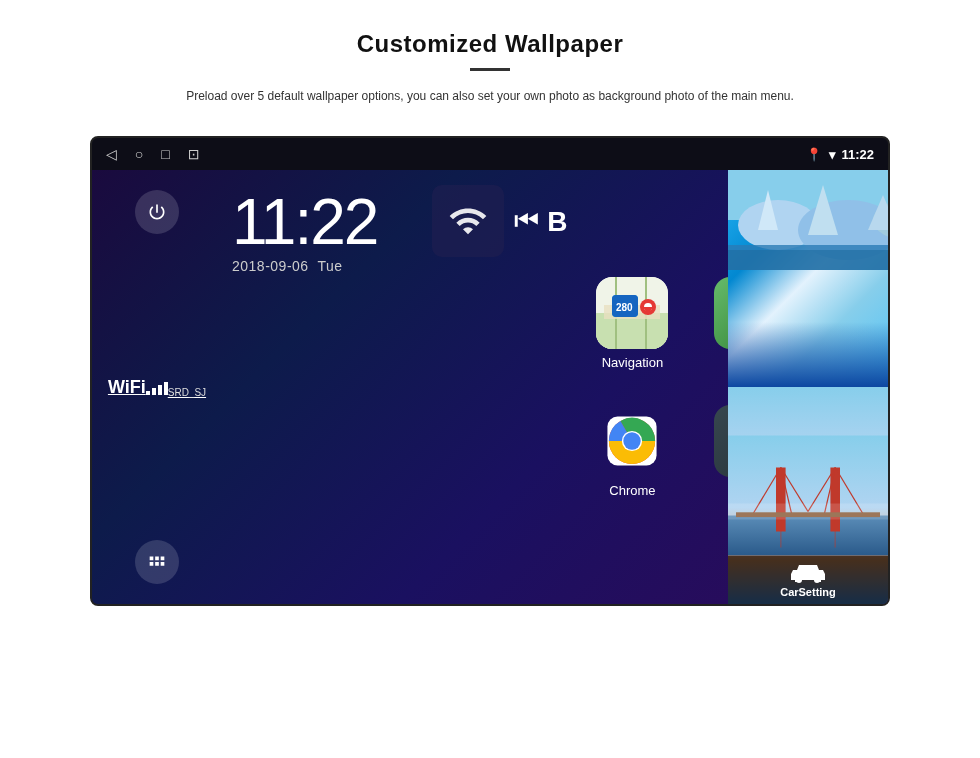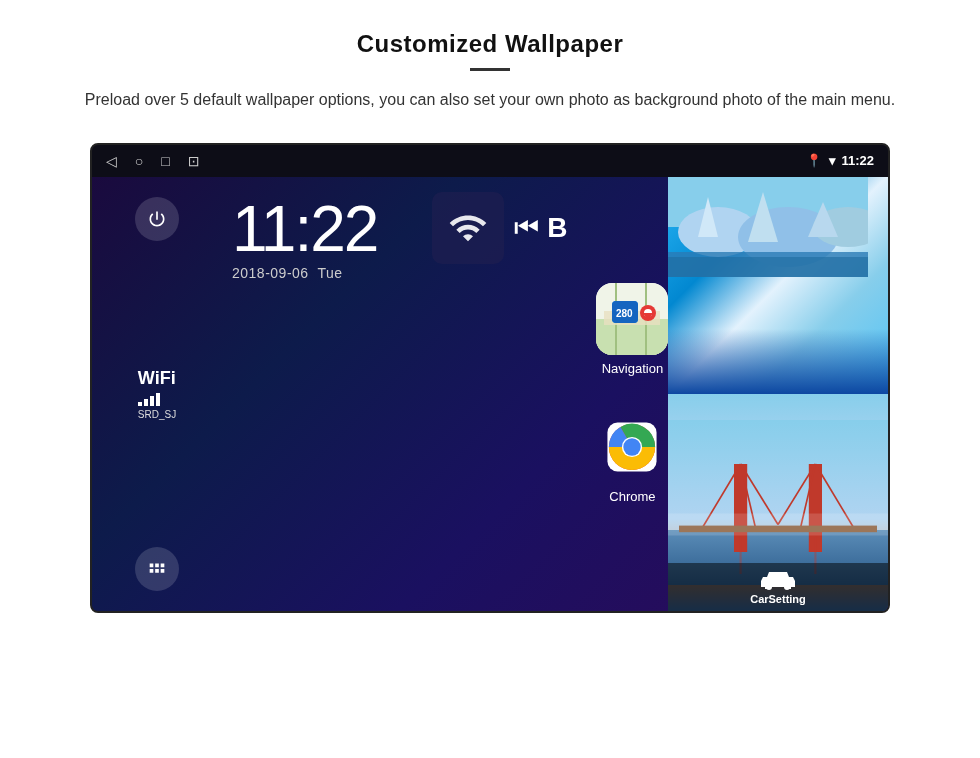--- a/index.html
+++ b/index.html
@@ -31,21 +31,21 @@
     }
 
     .title-divider {
       width: 40px;
       height: 3px;
       background: #333;
       margin: 0 auto 16px;
     }
 
     .page-description {
-      font-size: 16px;
+      font-size: 12px;
       color: #333;
       text-align: center;
       max-width: 820px;
       line-height: 1.6;
       margin-bottom: 30px;
     }
 
     
     .android-frame {
       width: 800px;
@@ -116,23 +116,24 @@
       background: rgba(255,255,255,0.15);
       display: flex;
       align-items: center;
       justify-content: center;
       color: #fff;
       font-size: 18px;
     }
 
     .wifi-widget {
       display: flex;
-      flex-direction: column;
-      align-items: flex-start;
-      color: #fff;
+      flex-direction: row;
+      align-items: flex-end;
+      color: #fff;
+      text-decoration: underline;
     }
 
     .wifi-label {
       font-size: 18px;
       font-weight: bold;
       color: #fff;
     }
 
     .wifi-bars {
       display: flex;
@@ -245,21 +246,21 @@
     .icon-video {
       background: linear-gradient(135deg, #37474f, #263238);
     }
 
     
     .wallpaper-panel {
       position: absolute;
       right: 0;
       top: 0;
       bottom: 0;
-      width: 220px;
+      width: 160px;
       display: flex;
       flex-direction: column;
     }
 
     .wallpaper-thumb {
       flex: 1;
       overflow: hidden;
       position: relative;
     }
 

